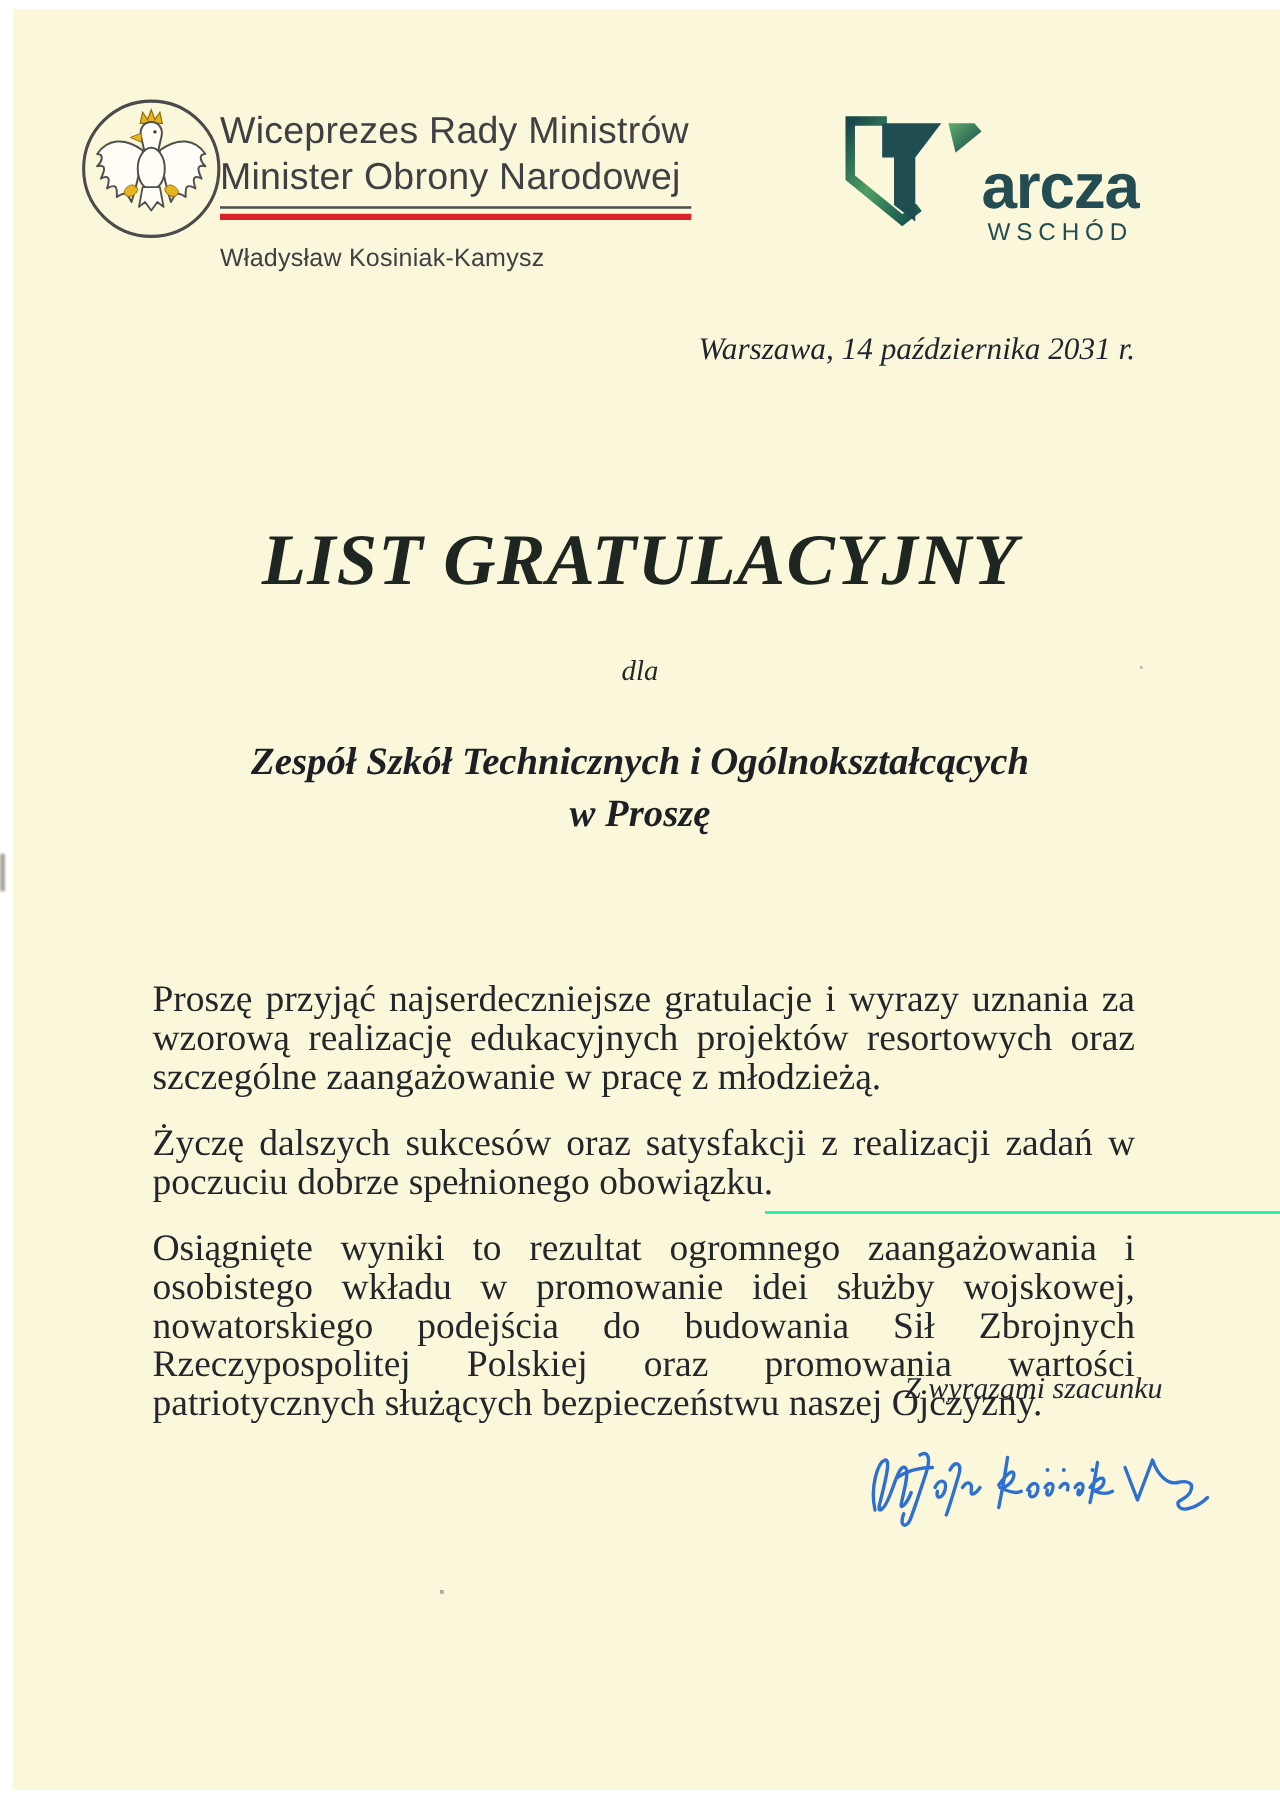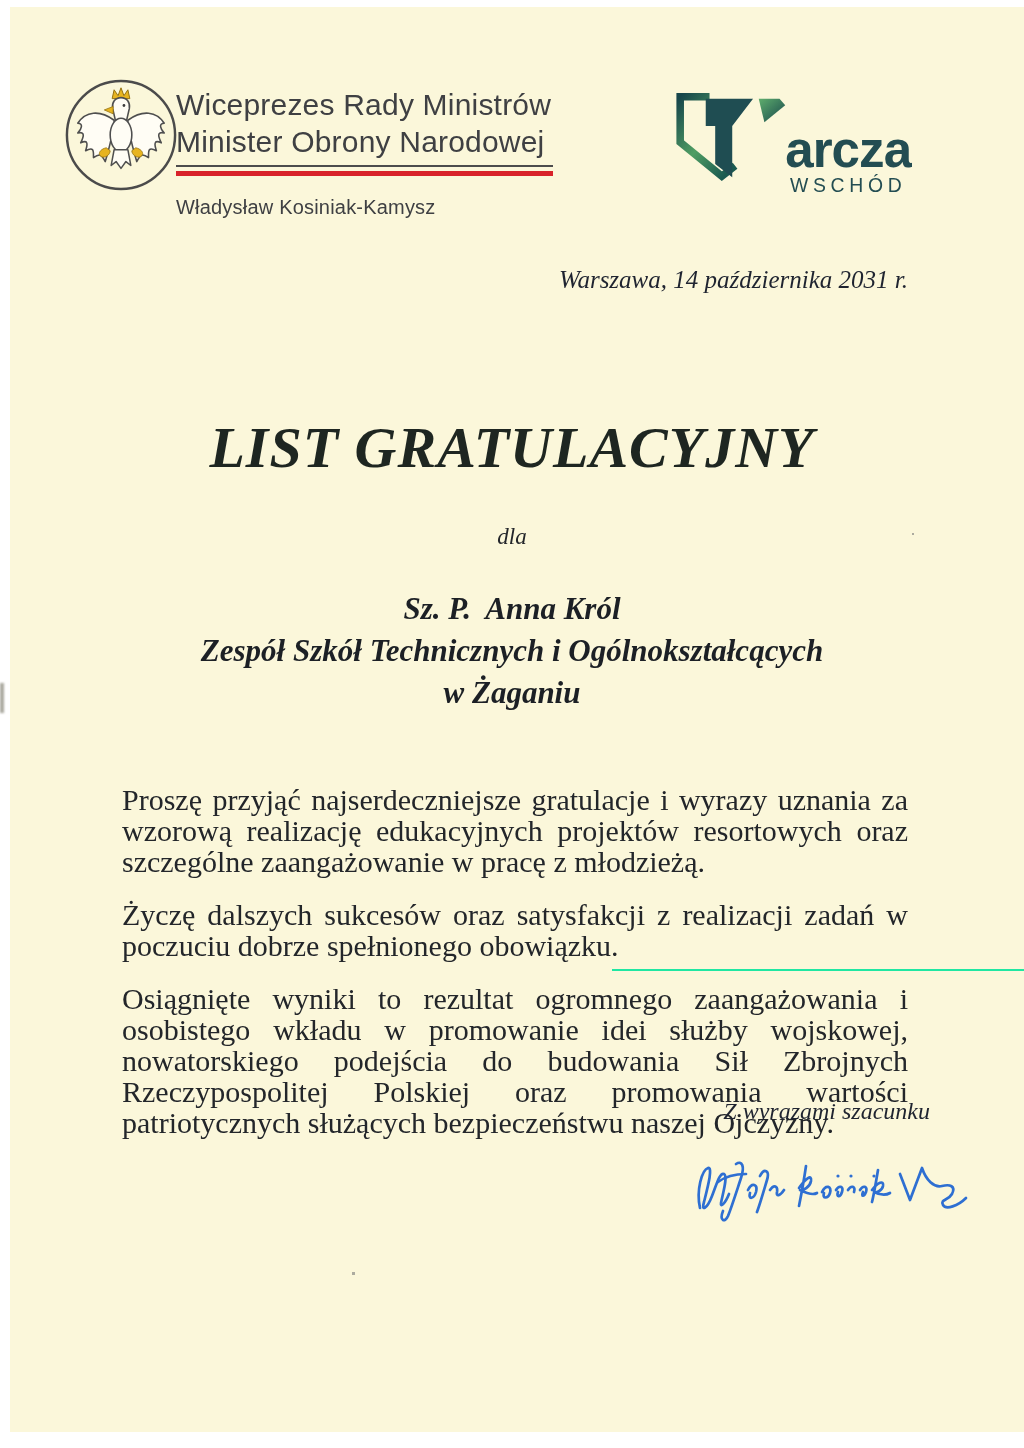--- a/index.html
+++ b/index.html
@@ -103,23 +103,22 @@
     <text x="131" y="111" font-size="20.5" letter-spacing="5" fill="#234d52">WSCHÓD</text>
   </svg>
 
   <div class="dateline">Warszawa, 14 października 2031 r.</div>
 
   <div class="title">LIST GRATULACYJNY</div>
 
   <div class="dla">dla</div>
 
   <div class="recipient">
-    <div>Sz. P.  Anna Król</div>
     <div>Zespół Szkół Technicznych i Ogólnokształcących</div>
-    <div>w Żaganiu</div>
+    <div>w Proszę</div>
   </div>
 
   <div class="bodytext">
     <p>Proszę przyjąć najserdeczniejsze gratulacje i wyrazy uznania za wzorową realizację edukacyjnych projektów resortowych oraz szczególne zaangażowanie w pracę z młodzieżą.</p>
     <p>Życzę dalszych sukcesów oraz satysfakcji z realizacji zadań w poczuciu dobrze spełnionego obowiązku.</p>
     <p>Osiągnięte wyniki to rezultat ogromnego zaangażowania i osobistego wkładu w promowanie idei służby wojskowej, nowatorskiego podejścia do budowania Sił Zbrojnych Rzeczypospolitej Polskiej oraz promowania wartości patriotycznych służących bezpieczeństwu naszej Ojczyzny.</p>
   </div>
 
   <div class="teal-line"></div>
 

